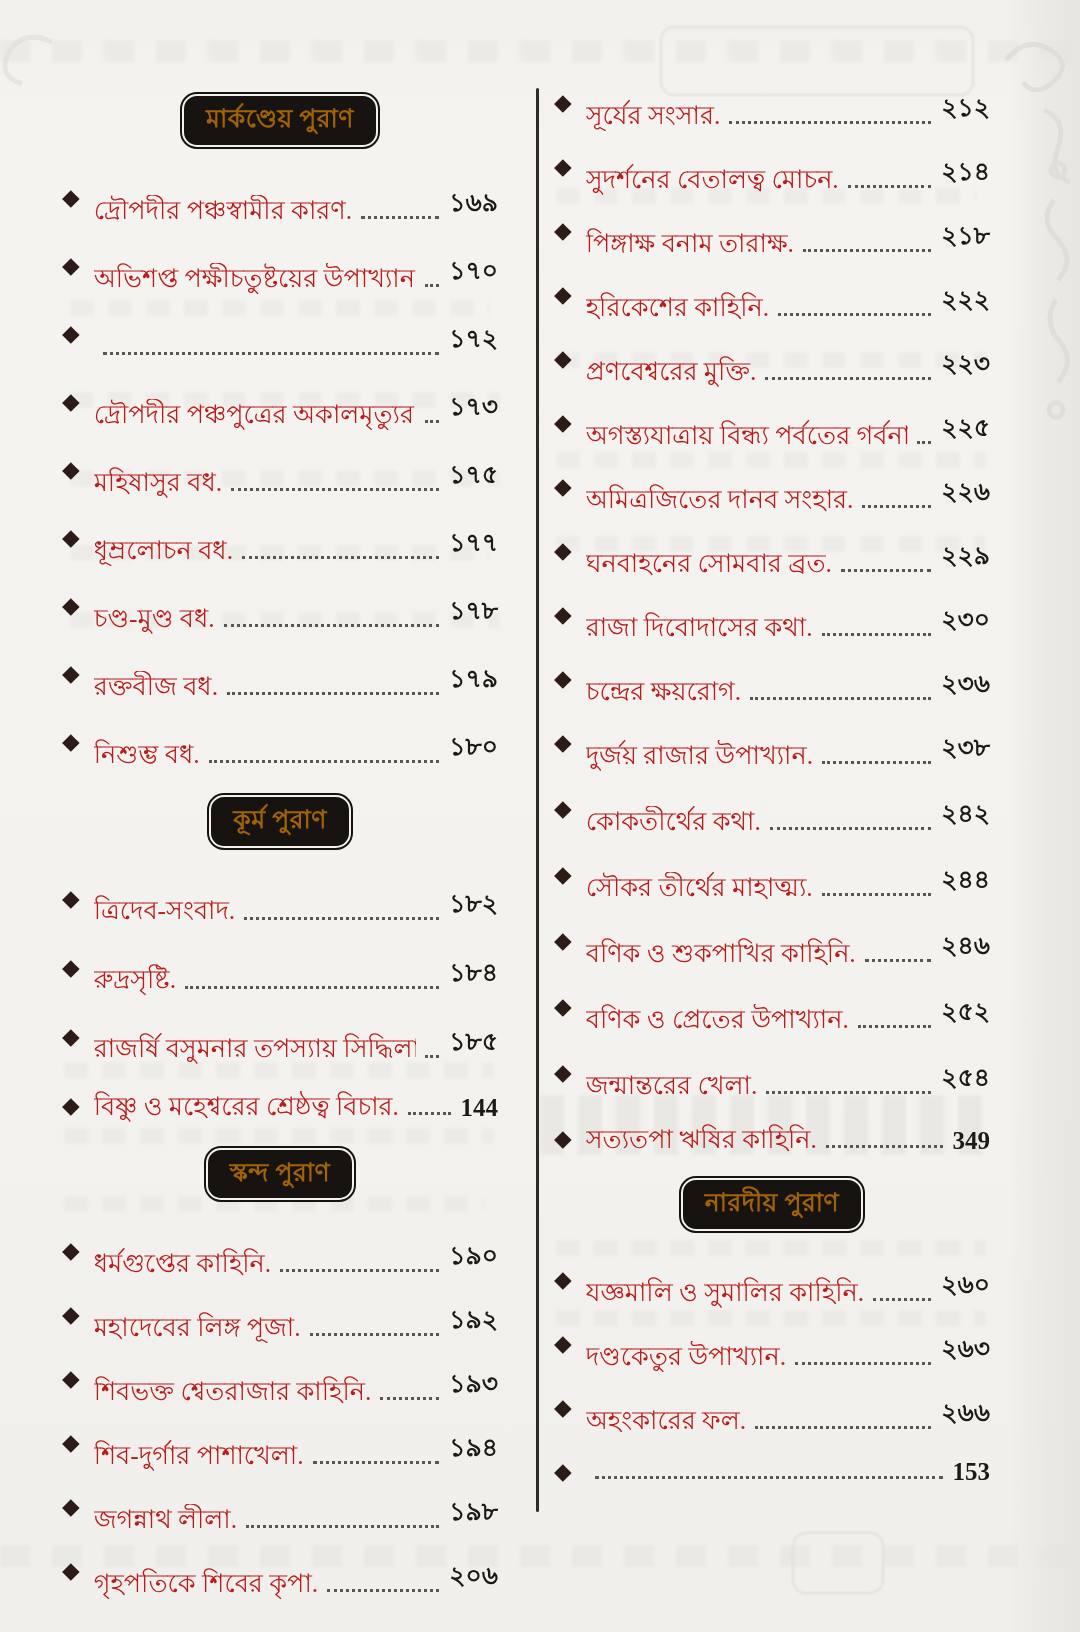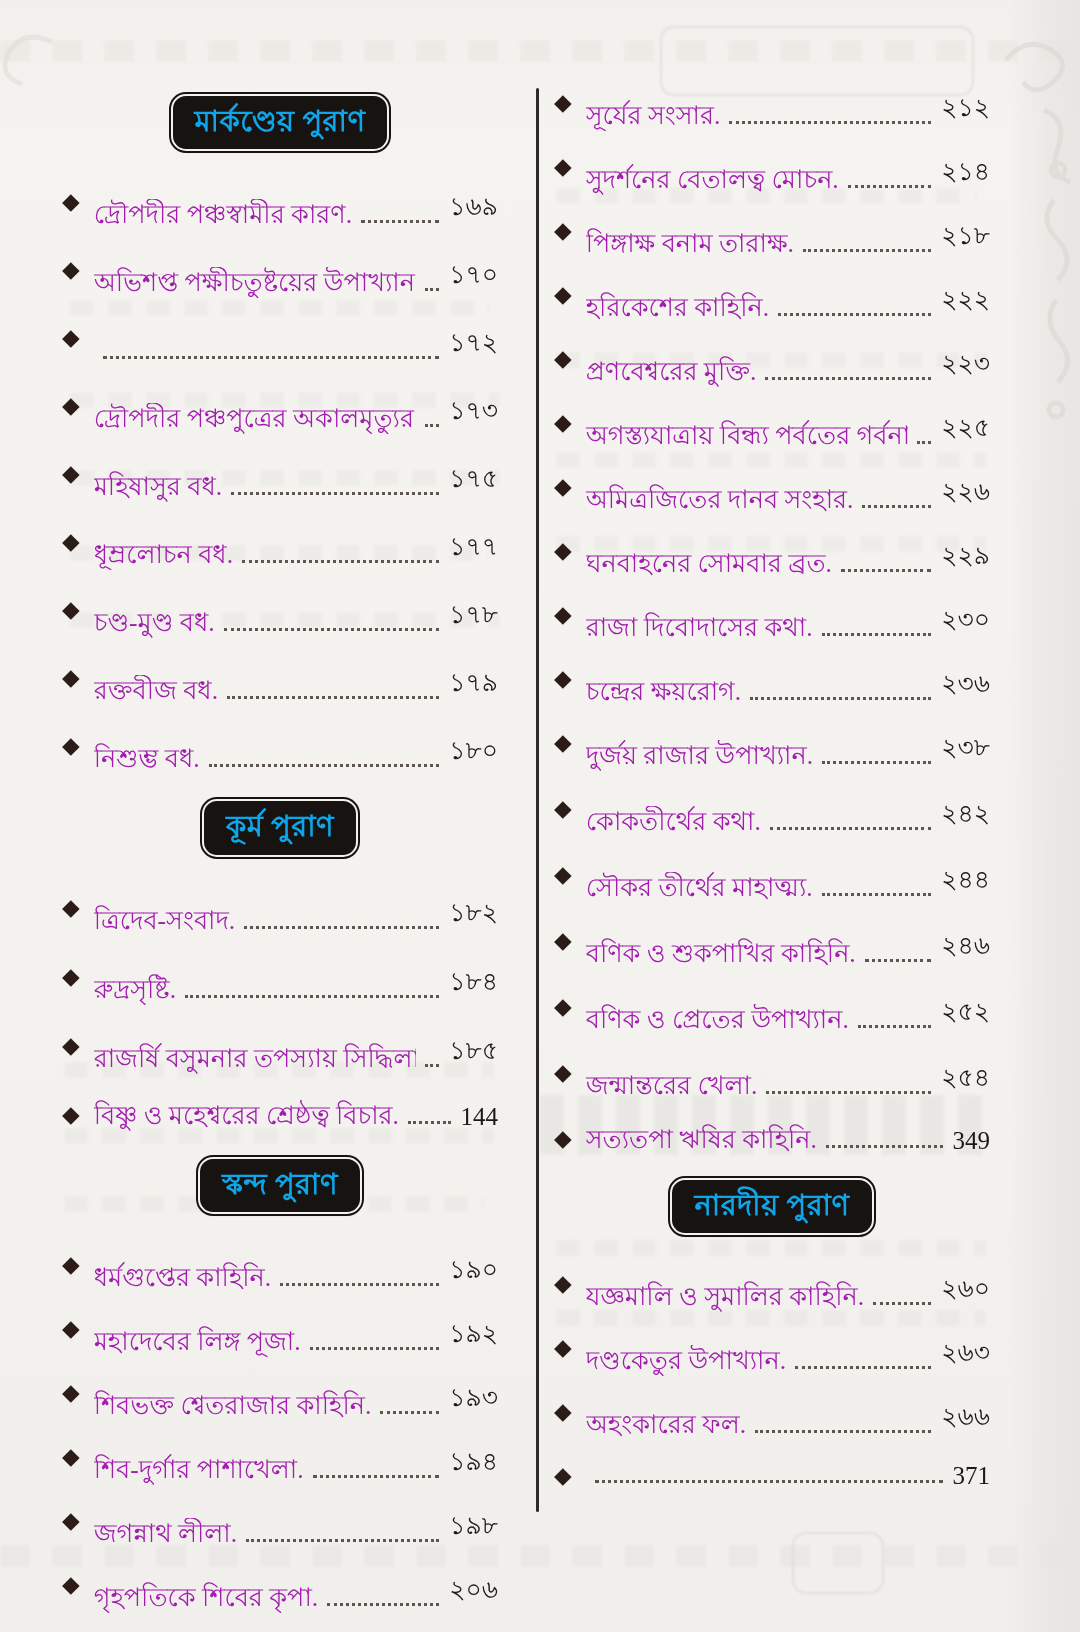--- a/index.html
+++ b/index.html
@@ -39,44 +39,44 @@
   .column{position:absolute;top:88px;width:436px;}
   .column-left{left:62px;}
   .column-right{left:554px;}
   .divider{
     position:absolute;left:536px;top:88px;width:3px;height:1424px;
     background:#2d2b28;border-radius:2px;
   }
   
   .badge-row{text-align:center;margin:6px 0 36px;}
   .badge{
-    display:inline-block;background:#161310;color:#0ea5e9;
-    font-size:29px;font-weight:bold;line-height:1.15;
+    display:inline-block;background:#161310;color:#a16207;
+    font-size:25px;font-weight:bold;line-height:1.15;
     padding:9px 22px 11px;border-radius:15px;
     letter-spacing:.5px;
     box-shadow:0 0 0 2px #161310, 0 1px 2px rgba(0,0,0,.35);
     border:2px solid #f3f2ee;
   }
   
   .entry{display:flex;align-items:flex-end;}
   .bullet{
     font-size:23px;line-height:1.25;color:#2b1c17;
     margin-right:14px;flex:0 0 auto;align-self:flex-start;
     font-family:"DejaVu Sans",sans-serif;
   }
   .title{
-    font-size:25.5px;line-height:1.22;color:#a21caf;
+    font-size:25.5px;line-height:1.22;color:#b91c1c;
     flex:0 1 auto;white-space:nowrap;overflow:hidden;
   }
   .leader{
     flex:1 1 14px;border-bottom:3px dotted #453b33;
     margin:0 10px 7px 9px;min-width:14px;opacity:.85;
   }
   .pageno{
-    font-size:25px;color:#1d1916;flex:0 0 auto;white-space:nowrap;
+    font-size:25px;color:#1d1916;flex:0 0 auto;white-space:nowrap;font-weight:bold;
   }
   
   .column-left .section:nth-child(1) .entry{margin-bottom:25px;}
   .column-left .section:nth-child(2) .entry{margin-bottom:26px;}
   .column-left .section:nth-child(3) .entry{margin-bottom:21px;}
   .column-right .section:nth-child(1) .entry{margin-bottom:21px;}
   .column-right .section:nth-child(2) .entry{margin-bottom:23px;}
   .column-right .section:nth-child(3) .entry{margin-bottom:21px;}
   .column-right .section:nth-child(2) .badge-row{margin:12px 0 34px;}
   .column-right .section:nth-child(3) .badge-row{margin:16px 0 34px;}
@@ -433,18 +433,18 @@
   <div class="entry">
     <span class="bullet">◆</span>
     <span class="title">অহংকারের ফল.</span>
     <span class="leader"></span>
     <span class="pageno">২৬৬</span>
   </div>
 
   <div class="entry">
     <span class="bullet">◆</span>
     <span class="leader"></span>
-    <span class="pageno">371</span>
+    <span class="pageno">153</span>
   </div>
 
 </div>
   </div>
 </div>
 
 </body></html>

